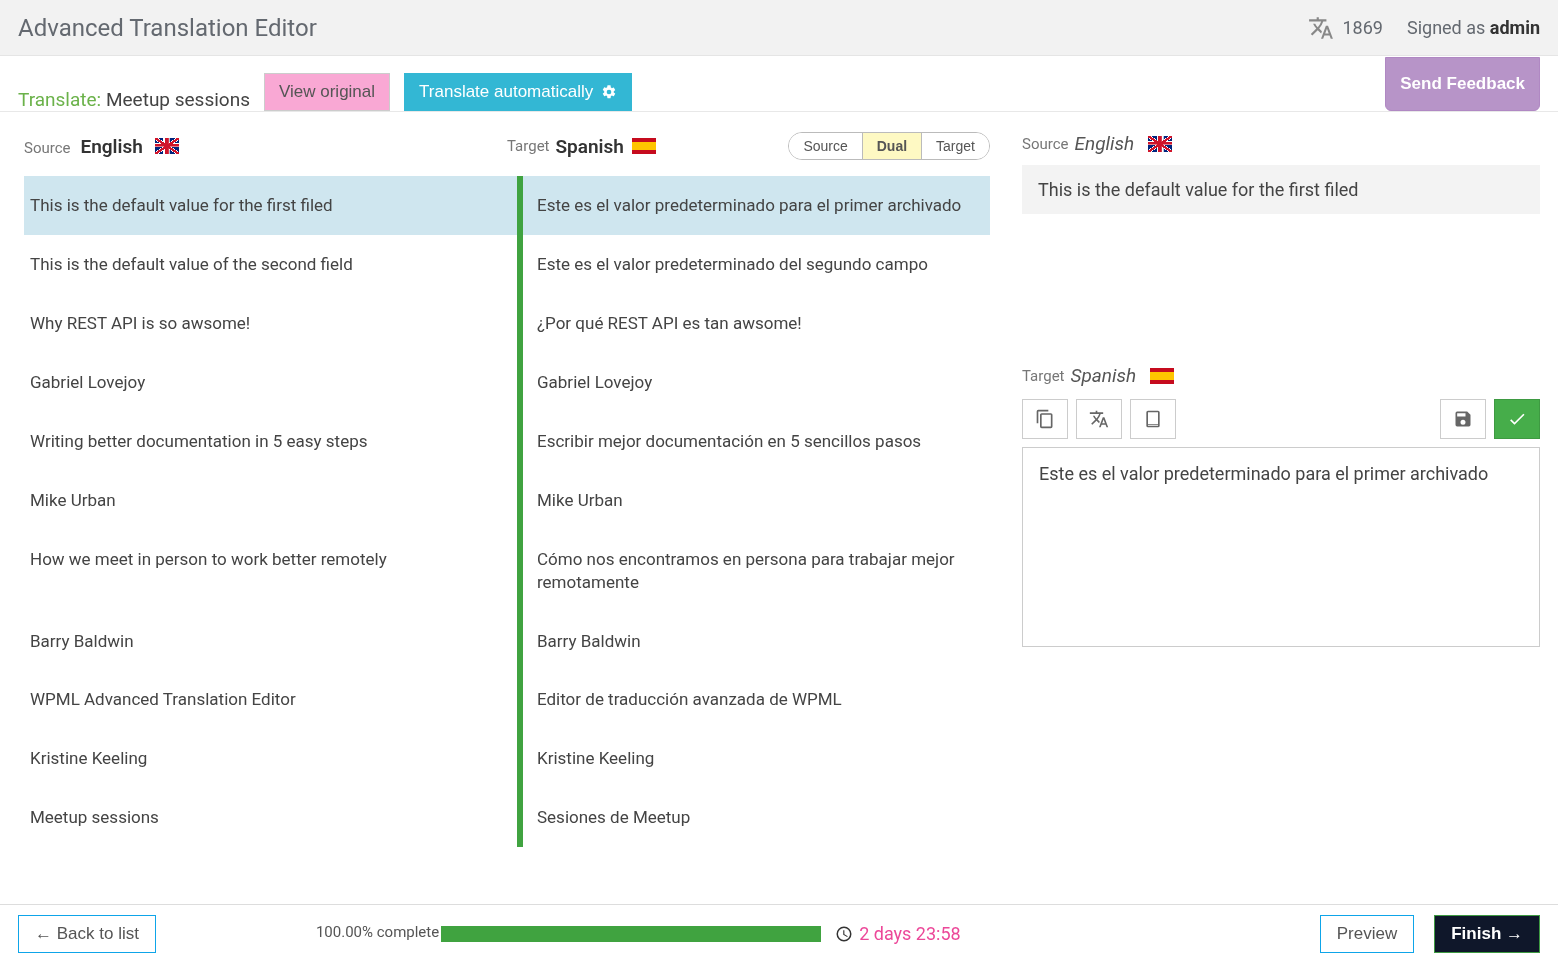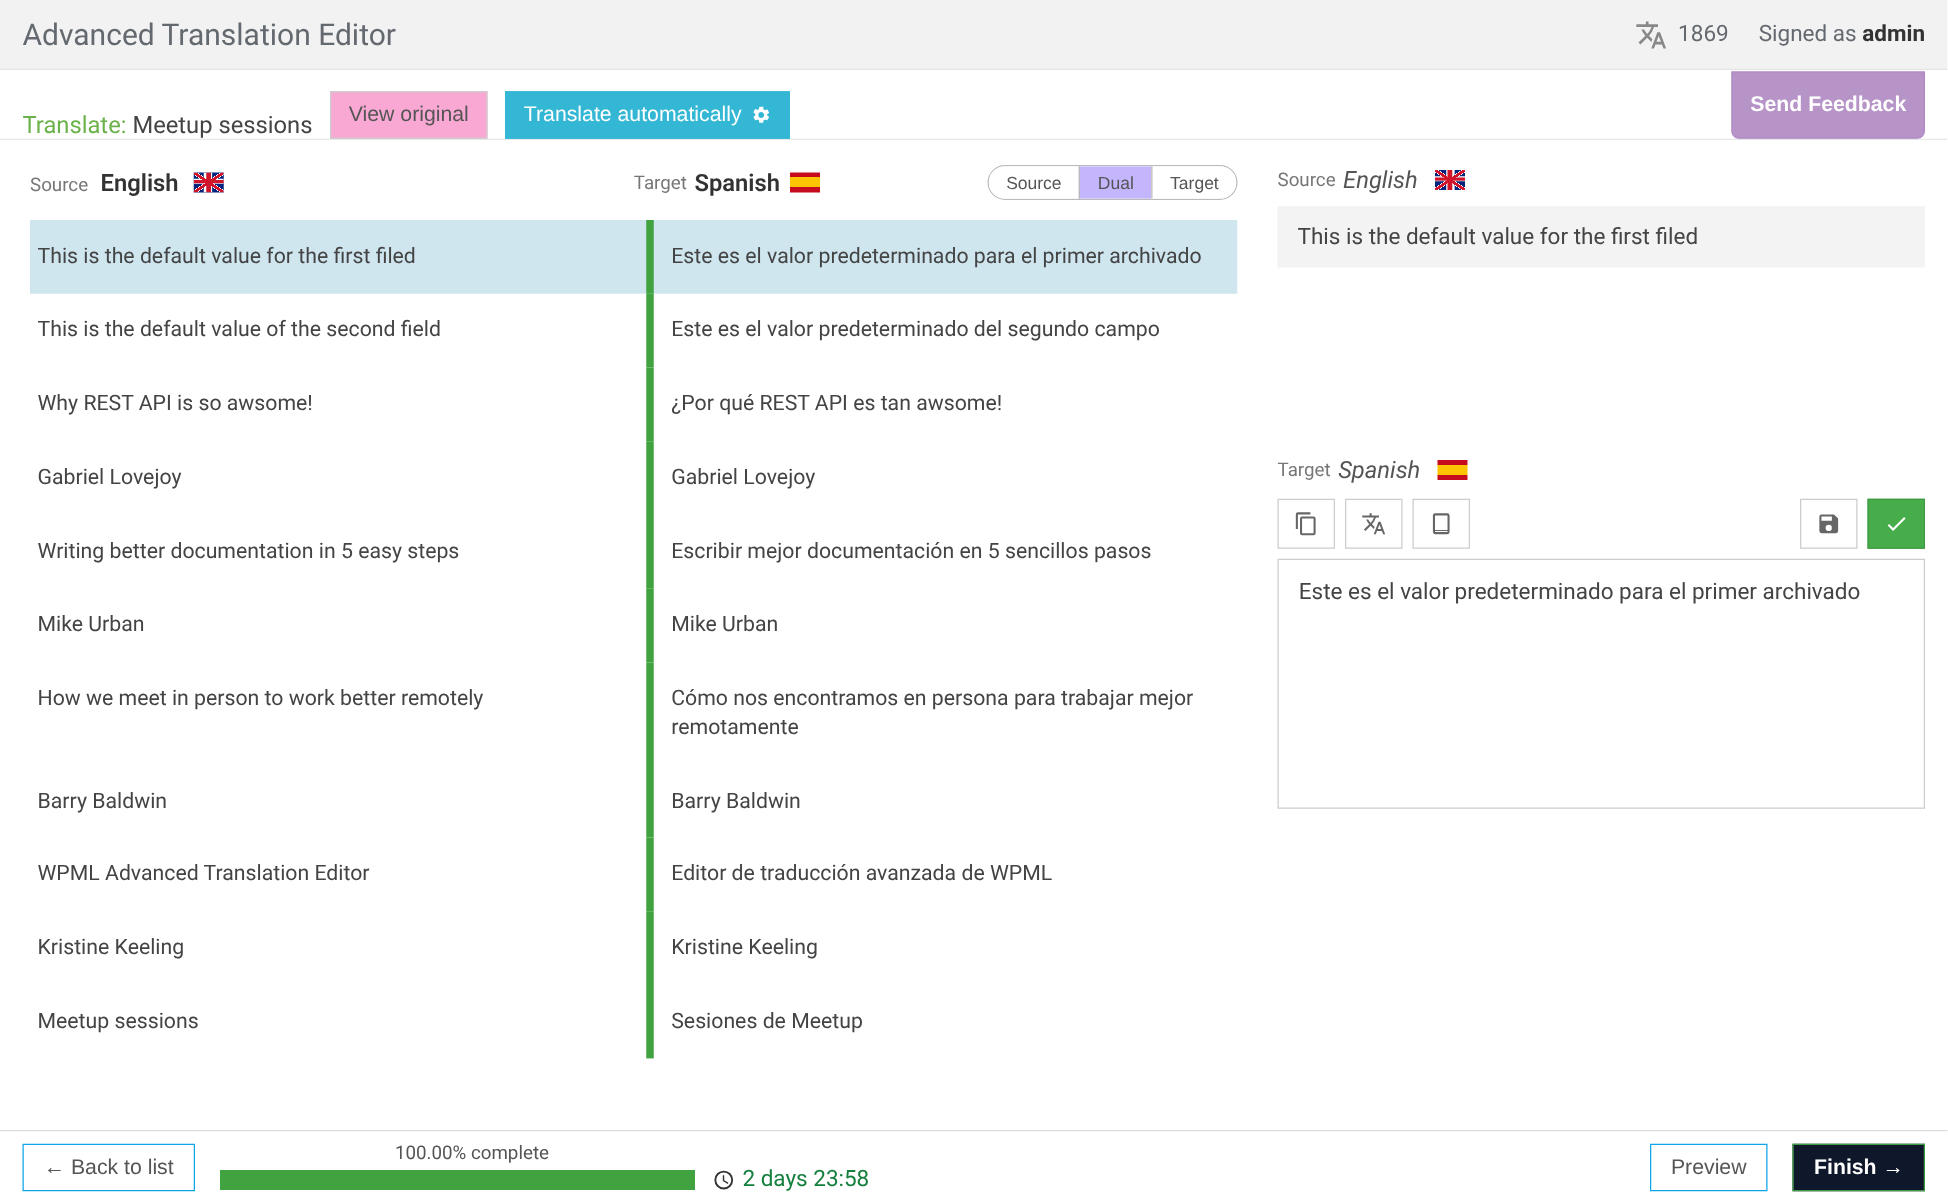--- a/index.html
+++ b/index.html
@@ -45,21 +45,21 @@
   linear-gradient(#cf142b,#cf142b) center/100% 16% no-repeat,
   linear-gradient(#cf142b,#cf142b) center/16% 100% no-repeat; }
 .flag-es { background: linear-gradient(#c60b1e 0 25%, #ffc400 25% 75%, #c60b1e 75% 100%); position: relative; }
 
 .col-source { flex: 1; }
 .col-target { flex: 1; padding-left: 0; }
 
 .segmented { margin-left: auto; display: flex; border: 1px solid #bbb; border-radius: 16px; overflow: hidden; height: 28px; }
 .segmented button { border: none; background: #fff; padding: 0 14px; font-size: 14px; color: #555; cursor: pointer; }
 .segmented button + button { border-left: 1px solid #bbb; }
-.segmented button.active { background: #c4b5fd; }
+.segmented button.active { background: #fef9c3; font-weight: bold; }
 
 .rows { flex: 1; overflow-y: scroll; border-top: 0; }
 .row { display: flex; cursor: pointer; }
 .row.selected { background: #cfe6ef; }
 .row .src { flex: 1; padding: 18px 14px 18px 6px; font-size: 17px; color: #444; line-height: 1.35; }
 .row .tgt-wrap { flex: 1; display: flex; }
 .row .bar { width: 6px; background: #40a340; flex-shrink: 0; }
 .row .tgt { flex: 1; padding: 18px 14px; font-size: 17px; color: #444; line-height: 1.35; }
 .row.selected .bar { background: #40a340; }
 
@@ -78,25 +78,25 @@
 .tool-btn { width: 46px; height: 40px; border: 1px solid #ccc; background: #fff; display: inline-flex; align-items: center; justify-content: center; cursor: pointer; }
 .tool-btn svg { width: 20px; height: 20px; fill: #666; }
 .tool-btn.save { margin-left: auto; }
 .tool-btn.confirm { background: #46ad4a; border-color: #3e9a42; }
 .tool-btn.confirm svg { fill: #fff; }
 .tgt-textarea { width: 100%; height: 200px; border: 1px solid #ccc; resize: none; padding: 14px 16px; font-size: 18px; color: #444; font-family: inherit; line-height: 1.35; }
 
 
 .footer { position: fixed; bottom: 0; left: 0; right: 0; height: 58px; background: #fff; border-top: 1px solid #ddd; display: flex; align-items: center; padding: 0 18px; gap: 20px; }
 .footer-btn { height: 38px; padding: 0 16px; border: 1px solid #0ea5e9; background: #fff; font-size: 17px; color: #555; cursor: pointer; display: inline-flex; align-items: center; gap: 6px; }
-.footer-center { display: flex; flex-direction: column; align-items: flex-start; gap: 2px; }
+.footer-center { display: flex; flex-direction: row; align-items: flex-start; gap: 2px; }
 .progress-label { font-size: 15px; color: #555; padding-left: 140px;}
 .progress-wrap { display:flex; align-items:center; gap:14px;}
 .progress-bar { width: 380px; height: 16px; background: #40a340; }
-.footer-time { font-size: 18px; color: #15803d; display: inline-flex; align-items: center; gap: 6px; }
+.footer-time { font-size: 18px; color: #ec4899; display: inline-flex; align-items: center; gap: 6px; }
 .footer-spacer { flex: 1; }
 .footer-preview { }
 .footer-finish { background: #0f172a; border-color: #3e9a42; color: #fff; font-weight: 600; }
 
 .gear-icon { width:16px; height:16px; fill:#fff; }
 </style>
 </head>
 <body>
 
 <div class="header">

